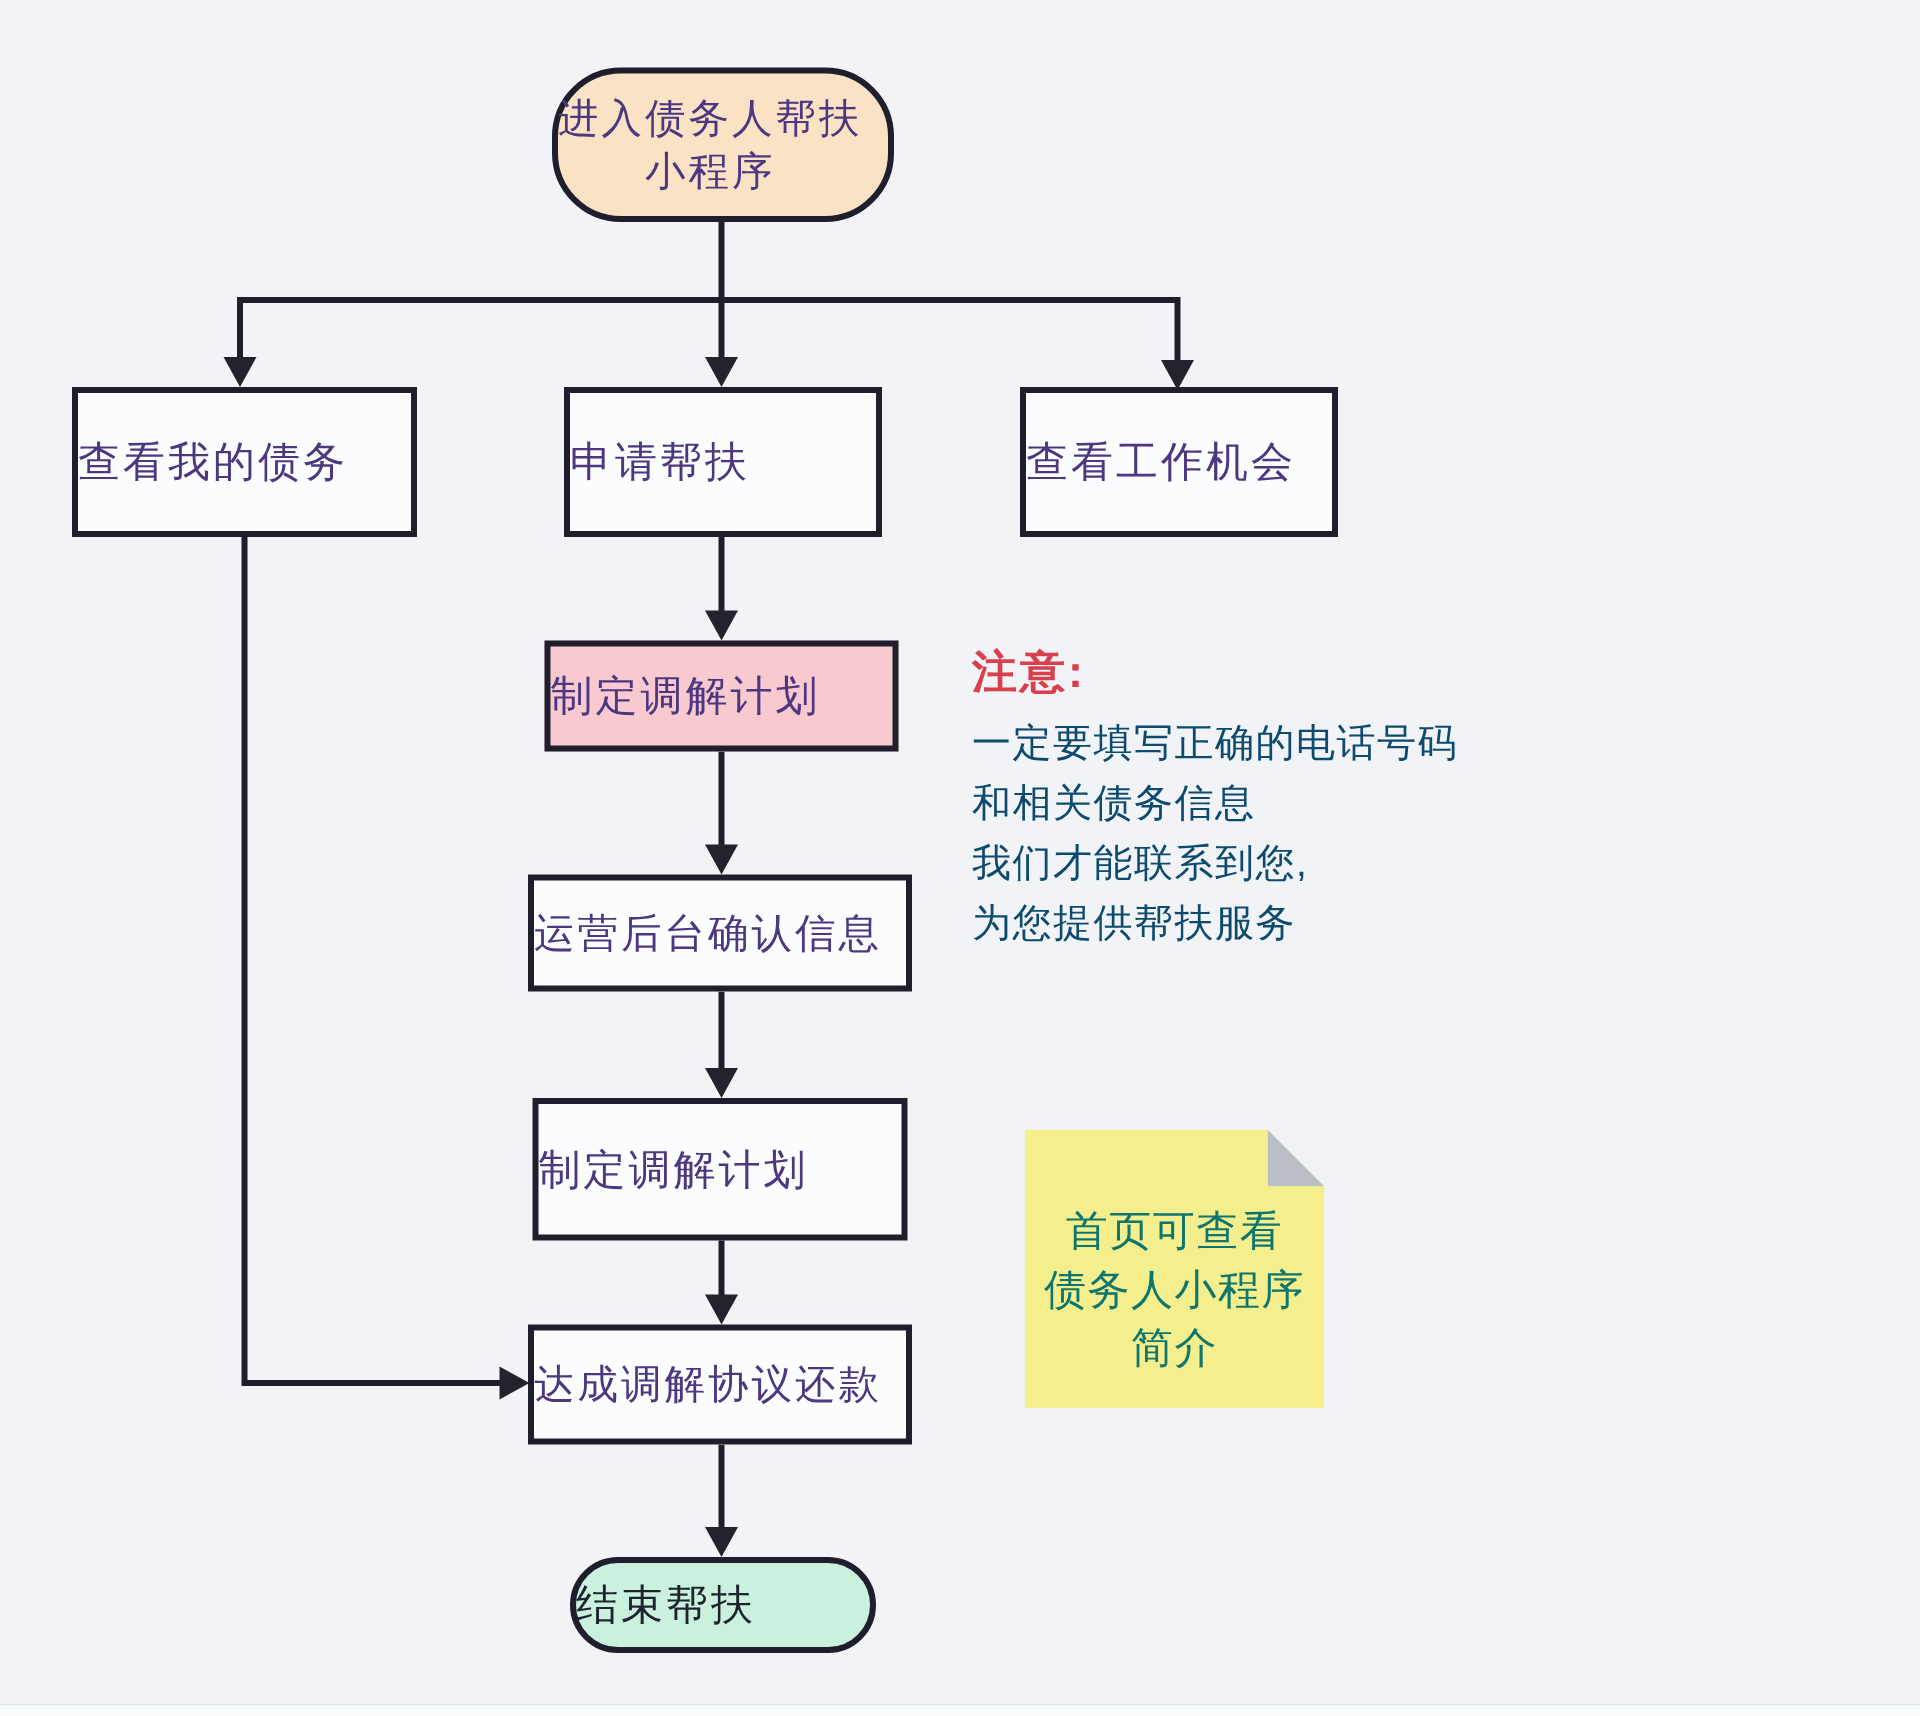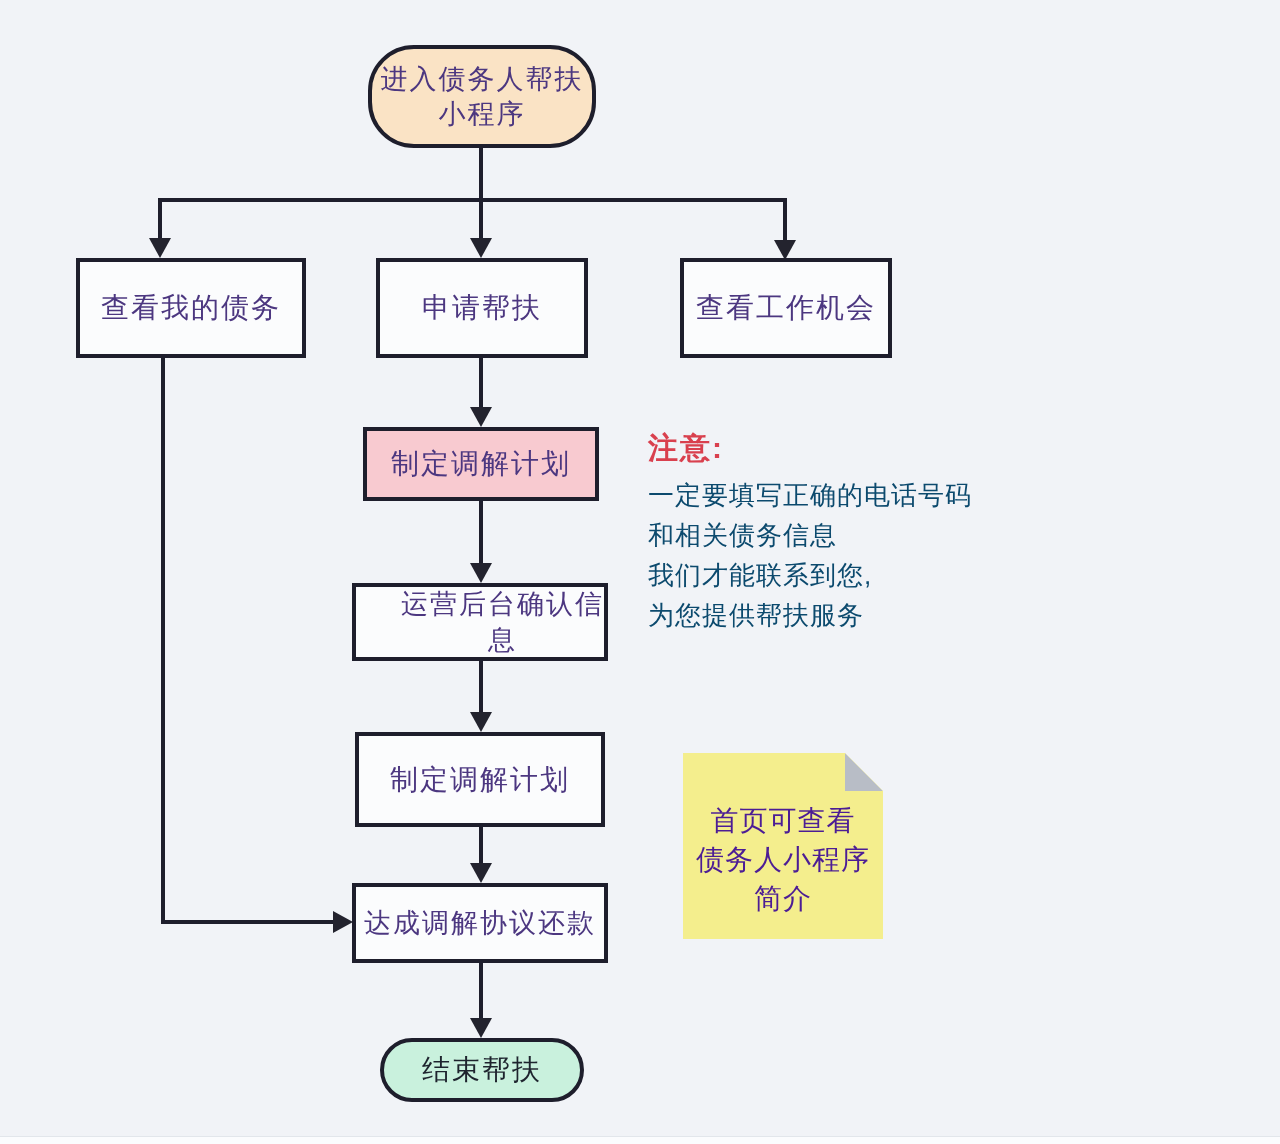--- a/index.html
+++ b/index.html
@@ -21,40 +21,39 @@
     width: 1280px;
     height: 1144px;
   }
   .node {
     position: absolute;
     box-sizing: border-box;
     border: 4px solid #1e1e2c;
     background: #fbfcfd;
     display: flex;
     align-items: center;
-    justify-content: center;
     text-align: center;
     color: #4c3780;
     font-size: 28px;
     letter-spacing: 2px;
     white-space: pre-line;
     line-height: 36px;
   }
   .terminal-start {
     left: 368px; top: 45px; width: 228px; height: 103px;
     border-radius: 46px;
     background: #fae3c5;
     font-size: 27px;
     line-height: 35px;
   }
-  .proc-view-debts   { left: 48px;  top: 258px; width: 230px; height: 100px; margin-left: 28px; }
+  .proc-view-debts   { left: 48px;  top: 258px; width: 230px; height: 100px; }
   .proc-apply-help   { left: 376px; top: 258px; width: 212px; height: 100px; }
   .proc-view-jobs    { left: 680px; top: 258px; width: 212px; height: 100px; }
   .proc-fill-debt    { left: 363px; top: 427px; width: 236px; height: 74px; background: #f8cad0; }
-  .proc-backend      { left: 352px; top: 583px; width: 256px; height: 78px; font-size: 27px; padding-left: 45px; }
+  .proc-backend      { left: 352px; top: 583px; width: 256px; height: 78px; font-size: 27px; }
   .proc-make-plan    { left: 355px; top: 732px; width: 250px; height: 95px; }
   .proc-agreement    { left: 352px; top: 883px; width: 256px; height: 80px; font-size: 27px; }
   .terminal-end {
     left: 380px; top: 1038px; width: 204px; height: 64px;
     border-radius: 34px;
     background: #c9f1dd;
     color: #1e242e;
   }
   .note-annotation {
     position: absolute;
@@ -93,21 +92,21 @@
     height: 38px;
     background: #b8bdc6;
     clip-path: polygon(0 0, 100% 100%, 0 100%);
   }
   .sticky-text {
     position: absolute;
     left: 0;
     top: 48px;
     width: 100%;
     text-align: center;
-    color: #4c1d95;
+    color: #0f766e;
     font-size: 28px;
     line-height: 39px;
     letter-spacing: 1px;
     white-space: pre-line;
   }
   .bottom-strip {
     position: absolute;
     left: 0;
     top: 1136px;
     width: 1280px;

